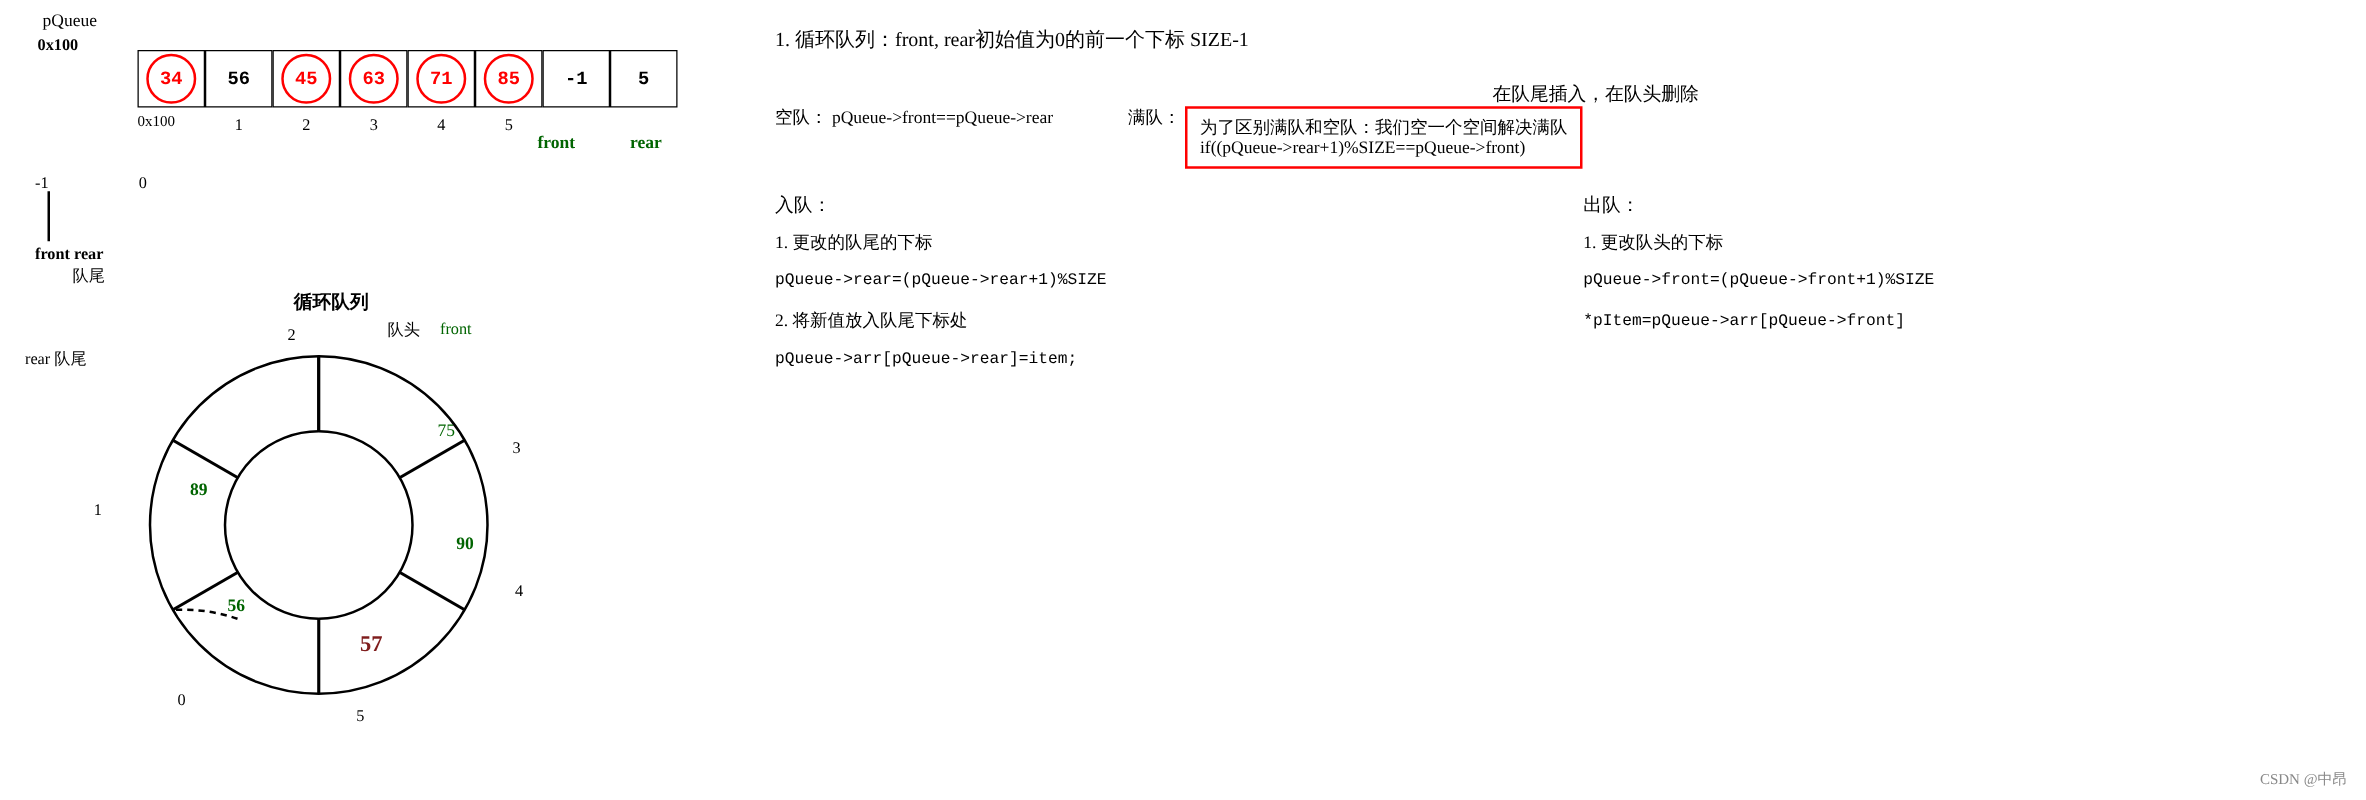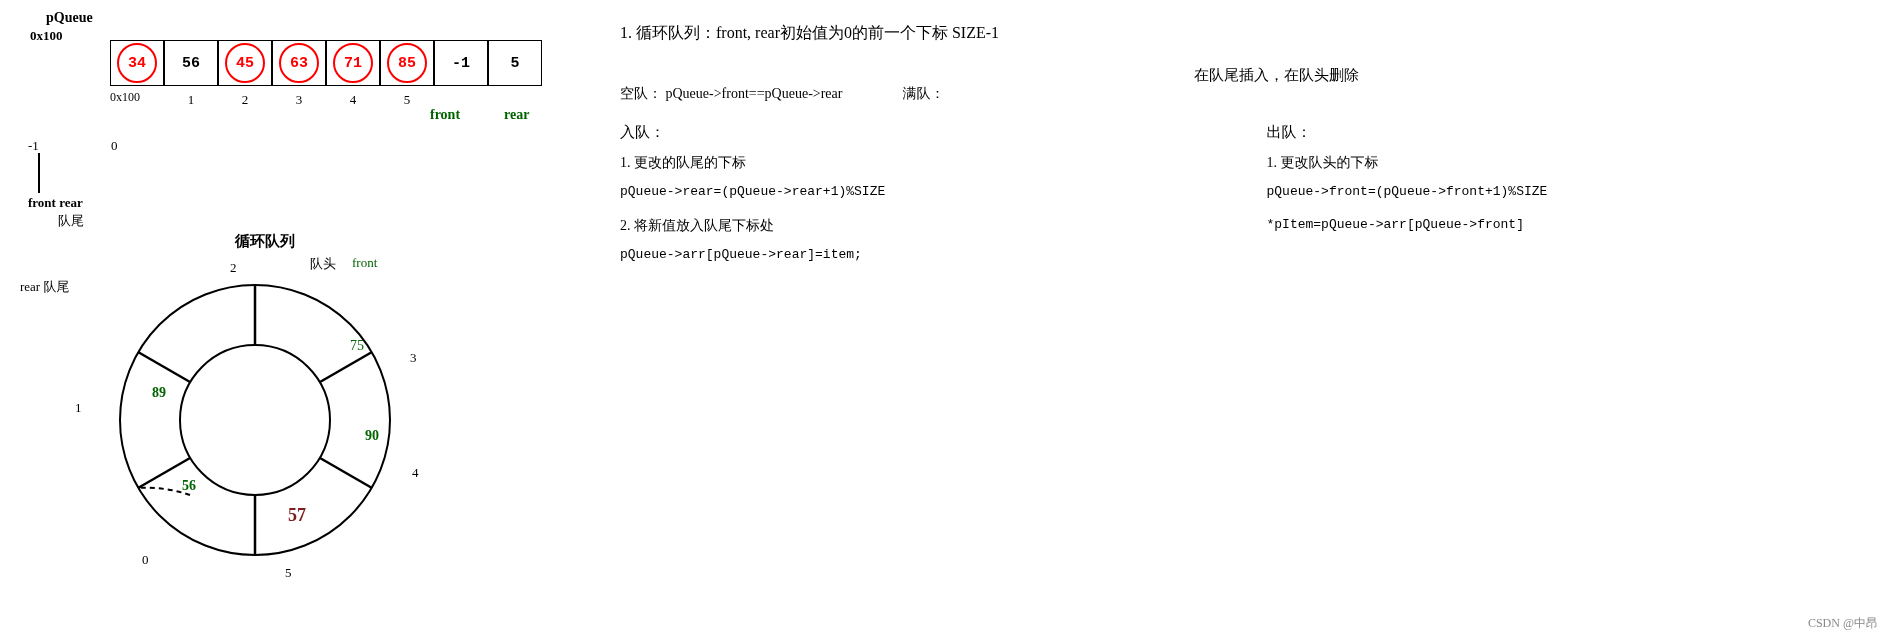--- a/index.html
+++ b/index.html
@@ -24,23 +24,23 @@
       width: 560px;
       flex-shrink: 0;
       position: relative;
       padding-top: 10px;
     }
 
     
     .pqueue-label {
       position: absolute;
       top: 0;
-      left: 26px;
+      left: 14px;
       font-size: 14px;
-      font-weight: bold;
+      font-weight: normal;
     }
     .addr-label {
       position: absolute;
       top: 18px;
       left: 10px;
       font-size: 13px;
       font-weight: bold;
     }
 
     
@@ -235,20 +235,24 @@
     <div class="insert-delete">在队尾插入，在队头删除</div>
 
     <div style="display:flex;gap:20px;margin-bottom:20px;align-items:flex-start;">
       <div>
         <span>空队：</span>
         <span>pQueue-&gt;front==pQueue-&gt;rear</span>
       </div>
 
       <div style="margin-left:40px;">
         <span>满队：</span>
+        <span style="border:2px solid red;padding:6px 10px;display:inline-block;vertical-align:top;">
+          <div>为了区别满队和空队：我们空一个空间解决满队</div>
+          <div>if((pQueue-&gt;rear+1)%SIZE==pQueue-&gt;front)</div>
+        </span>
       </div>
     </div>
 
     <div class="operations">
 
       <div class="op-col">
         <div class="op-title">入队：</div>
         <div class="op-step">1. 更改的队尾的下标</div>
         <div class="op-code">pQueue-&gt;rear=(pQueue-&gt;rear+1)%SIZE</div>
         <div class="op-step">2. 将新值放入队尾下标处</div>

